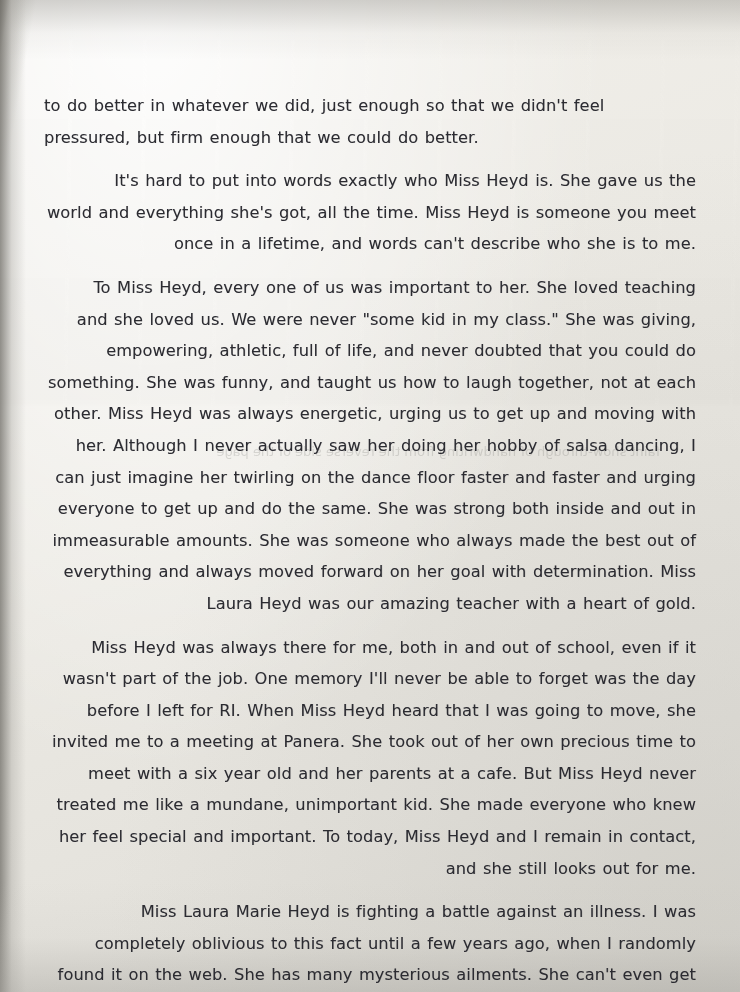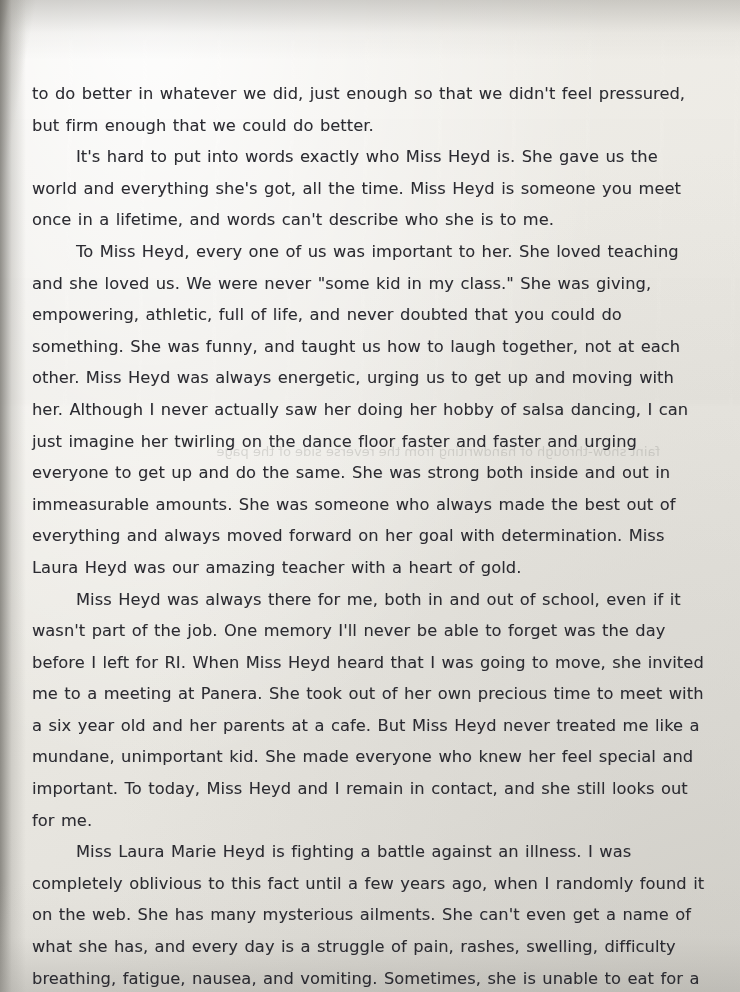--- a/index.html
+++ b/index.html
@@ -88,25 +88,26 @@
     width: 676px;
     font-family: "DejaVu Sans", sans-serif;
     font-size: 16.2px;
     line-height: 31.6px;
     color: #2b2b31;
     letter-spacing: 0.1px;
     word-spacing: 1.2px;
     text-align: left;
   }
   .handwriting p {
-    margin: 0;
+    margin: 12px;
     text-indent: 0;
   }
   .handwriting p.indent {
     text-indent: 44px;
+    text-align: right;
   }
   .ink {
     
     text-shadow: 0.4px 0.3px 0px rgba(60,60,70,0.22);
   }
 </style>
 </head>
 <body>
 
 <div id="page">

